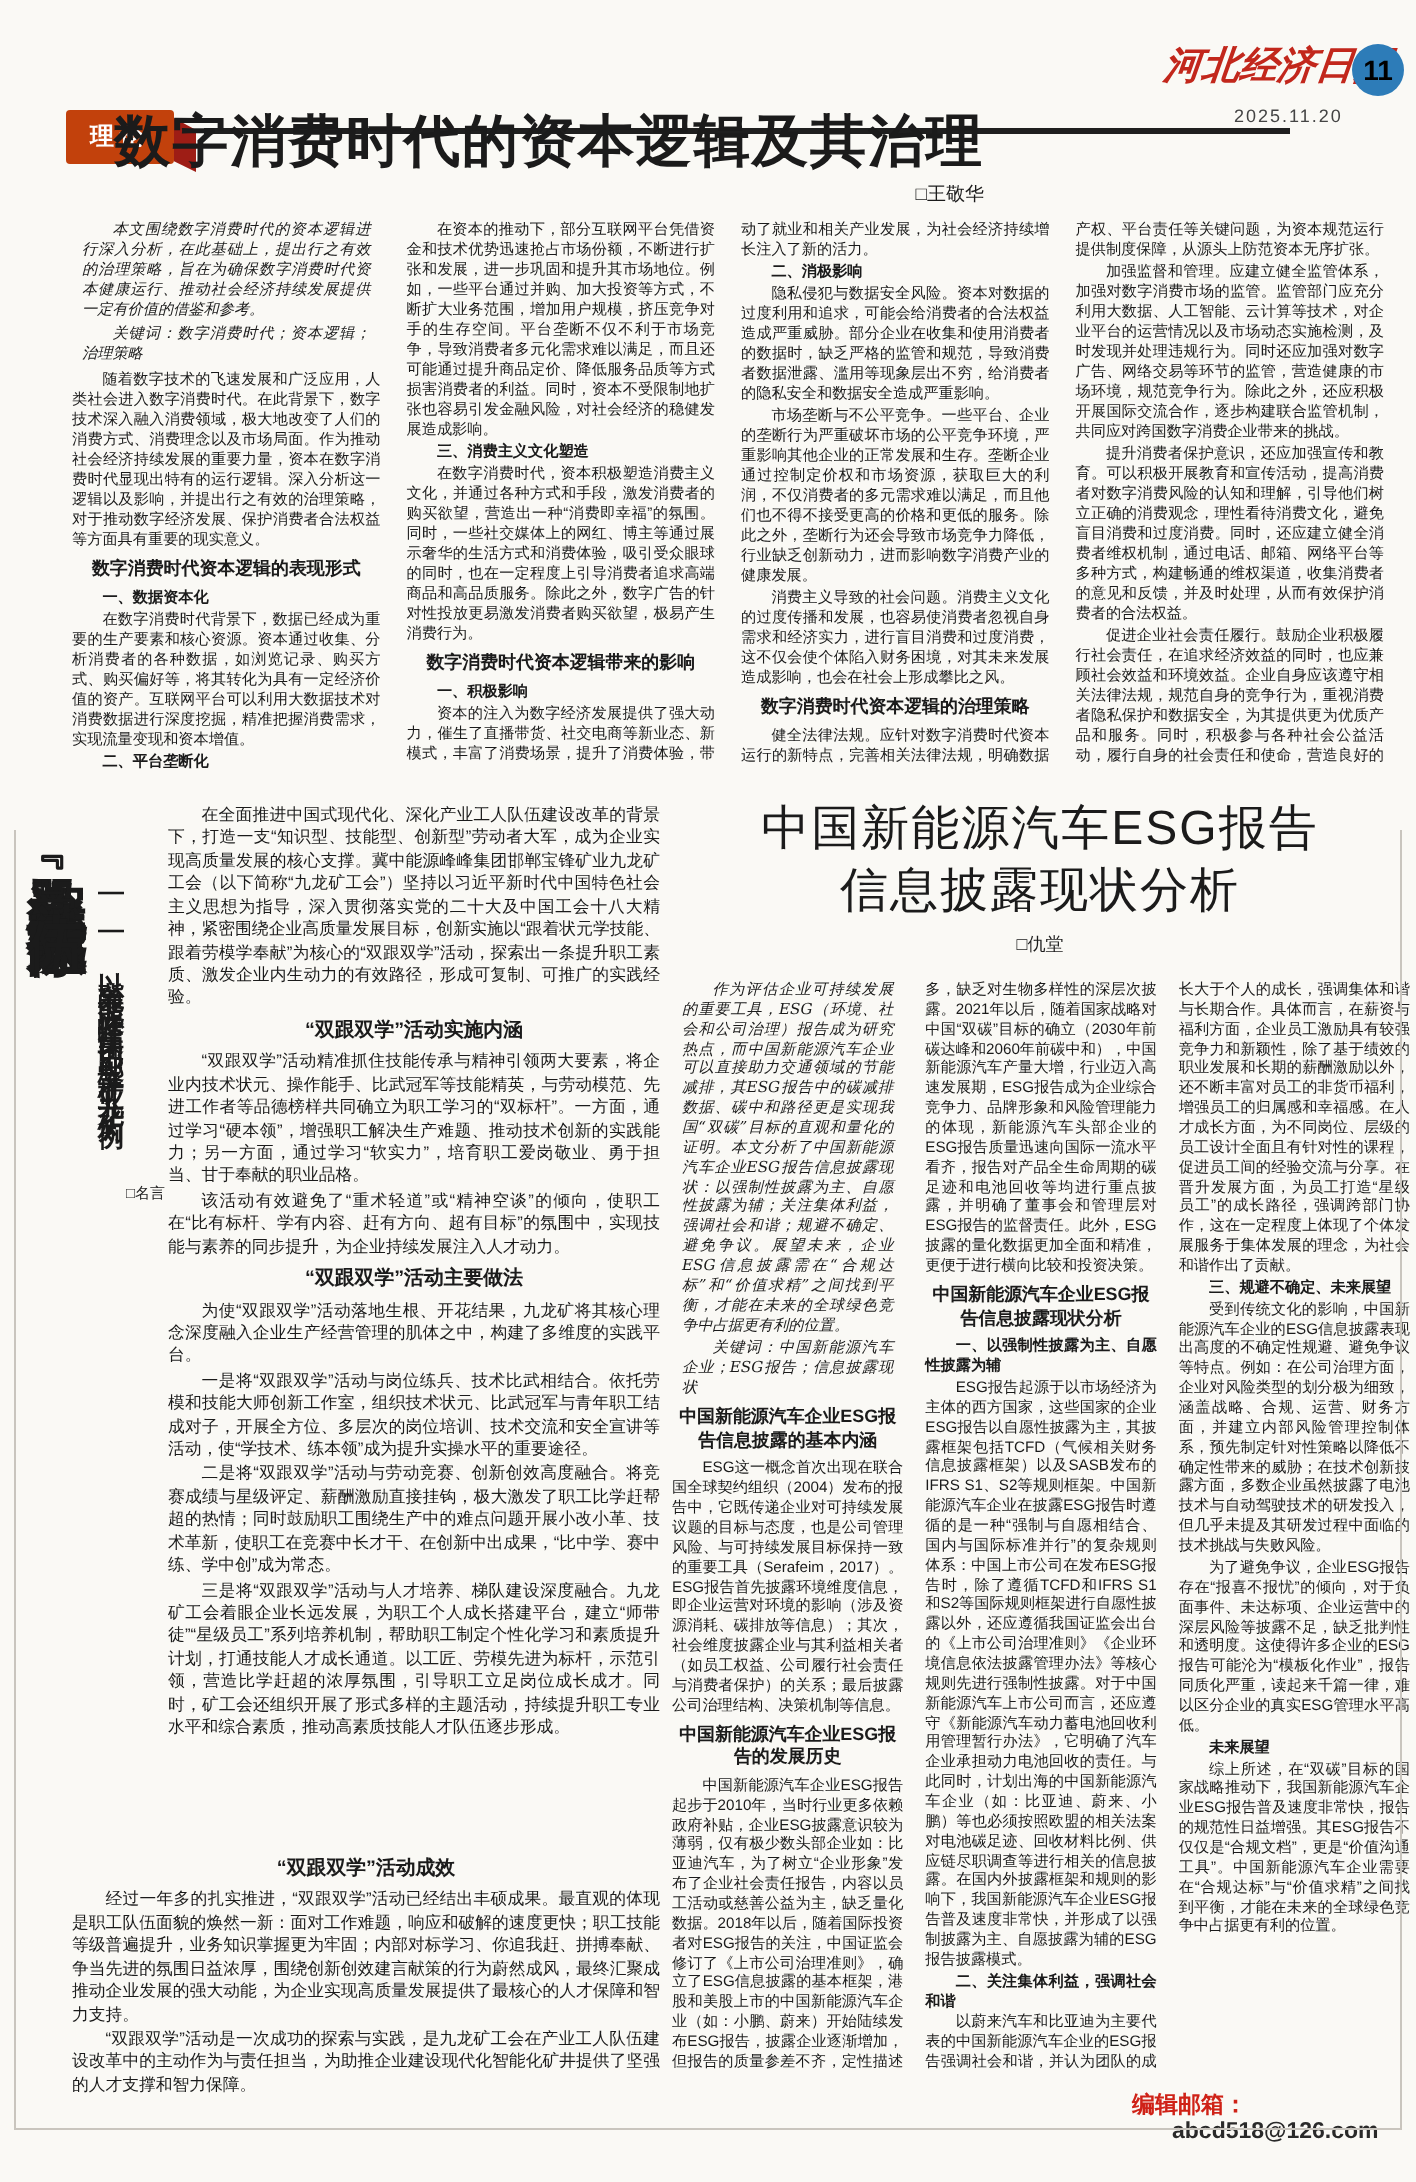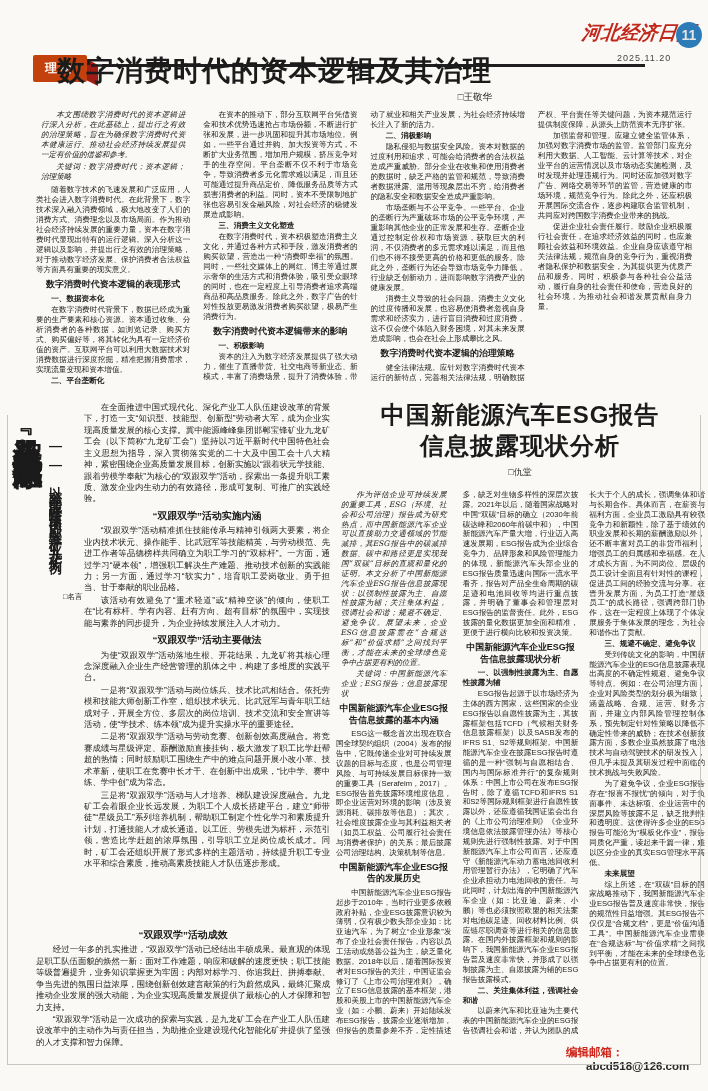--- a/index.html
+++ b/index.html
@@ -11,21 +11,21 @@
   #badge{left:33px;top:55px;width:54px;height:27px;background:#c2410c;color:#fff;
          font-weight:bold;font-size:12px;letter-spacing:3px;display:flex;align-items:center;
          justify-content:center;border-radius:2px;}
   #badge-flap{left:87px;top:59px;width:11px;height:27px;background:#9e1d15;
          clip-path:polygon(0 0,100% 22%,100% 100%,0 80%);}
   #header-line{left:102px;top:64px;width:543px;height:3px;background:#1f1f1f;}
   #masthead{left:582px;top:20px;width:116px;font-family:"DejaVu Serif","Liberation Serif",serif;
          font-size:19px;font-weight:bold;font-style:italic;color:#c2271c;transform:skewX(-6deg);white-space:nowrap;}
   #date{left:617px;top:53px;font-size:9px;color:#444;letter-spacing:1px;}
   #page-circle{left:676px;top:22px;width:26px;height:26px;border-radius:50%;background:#2d7cb8;
-         color:#e5e5e5;font-size:14px;font-weight:bold;display:flex;align-items:center;justify-content:center;}
+         color:#000000;font-size:14px;font-weight:bold;display:flex;align-items:center;justify-content:center;}
 
   
   #a1-title{left:40px;top:52px;width:452px;text-align:right;font-size:28px;font-weight:900;letter-spacing:1px;}
   #a1-author{left:40px;top:91px;width:452px;text-align:right;font-size:9.5px;}
   #a1-cols{left:36px;top:110px;width:656px;height:284px;font-size:7.6px;line-height:1.32;}
   .cols4{column-count:4;column-gap:13px;column-fill:auto;height:100%;overflow:hidden;text-align:justify;}
   .cols3{column-count:3;column-gap:11px;column-fill:auto;height:100%;overflow:hidden;text-align:justify;}
 
   
   .b-p{text-indent:2em;margin:0 0 1px;}
@@ -41,21 +41,21 @@
   #skill-vtitle .vq{font-size:23px;}
   #skill-vsub{left:46px;top:438px;height:480px;writing-mode:vertical-rl;text-orientation:upright;
          font-size:13px;font-weight:bold;letter-spacing:4px;}
   #skill-vauthor{left:63px;top:592px;font-size:7.5px;color:#222;}
   #skill-col{left:84px;top:402px;width:246px;height:518px;font-size:8.4px;line-height:1.36;
          overflow:hidden;text-align:justify;}
   #skill-bottom{left:36px;top:924px;width:294px;height:136px;font-size:8.4px;line-height:1.36;
          overflow:hidden;text-align:justify;}
 
   
-  #esg-title{left:335px;top:400px;width:370px;text-align:center;font-weight:700;font-size:24px;
+  #esg-title{left:335px;top:400px;width:370px;text-align:center;font-weight:400;font-size:24px;
          line-height:1.28;letter-spacing:1px;}
   #esg-author{left:335px;top:466px;width:370px;text-align:center;font-size:9px;}
   #esg-cols{left:336px;top:490px;width:369px;height:547px;font-size:7.6px;line-height:1.3;}
 
   
   #email-line{left:538px;top:1045px;font-size:11.5px;font-weight:bold;}
   #email-line .lbl{color:#cf2217;padding-left:28px;}
   #email-line .em{color:#2a2a2a;padding-left:48px;}
   .rule{background:#c9c5be;}
   #rule-left{left:7px;top:415px;width:1px;height:650px;}
@@ -88,20 +88,21 @@
     <div class="b-h">数字消费时代资本逻辑带来的影响</div>
     <div class="b-h2">一、积极影响</div>
     <div class="b-p">资本的注入为数字经济发展提供了强大动力，催生了直播带货、社交电商等新业态、新模式，丰富了消费场景，提升了消费体验，带动了就业和相关产业发展，为社会经济持续增长注入了新的活力。</div>
     <div class="b-h2">二、消极影响</div>
     <div class="b-p">隐私侵犯与数据安全风险。资本对数据的过度利用和追求，可能会给消费者的合法权益造成严重威胁。部分企业在收集和使用消费者的数据时，缺乏严格的监管和规范，导致消费者数据泄露、滥用等现象层出不穷，给消费者的隐私安全和数据安全造成严重影响。</div>
     <div class="b-p">市场垄断与不公平竞争。一些平台、企业的垄断行为严重破坏市场的公平竞争环境，严重影响其他企业的正常发展和生存。垄断企业通过控制定价权和市场资源，获取巨大的利润，不仅消费者的多元需求难以满足，而且他们也不得不接受更高的价格和更低的服务。除此之外，垄断行为还会导致市场竞争力降低，行业缺乏创新动力，进而影响数字消费产业的健康发展。</div>
     <div class="b-p">消费主义导致的社会问题。消费主义文化的过度传播和发展，也容易使消费者忽视自身需求和经济实力，进行盲目消费和过度消费，这不仅会使个体陷入财务困境，对其未来发展造成影响，也会在社会上形成攀比之风。</div>
     <div class="b-h">数字消费时代资本逻辑的治理策略</div>
     <div class="b-p">健全法律法规。应针对数字消费时代资本运行的新特点，完善相关法律法规，明确数据产权、平台责任等关键问题，为资本规范运行提供制度保障，从源头上防范资本无序扩张。</div>
     <div class="b-p">加强监督和管理。应建立健全监管体系，加强对数字消费市场的监管。监管部门应充分利用大数据、人工智能、云计算等技术，对企业平台的运营情况以及市场动态实施检测，及时发现并处理违规行为。同时还应加强对数字广告、网络交易等环节的监管，营造健康的市场环境，规范竞争行为。除此之外，还应积极开展国际交流合作，逐步构建联合监管机制，共同应对跨国数字消费企业带来的挑战。</div>
+    <div class="b-p">提升消费者保护意识，还应加强宣传和教育。可以积极开展教育和宣传活动，提高消费者对数字消费风险的认知和理解，引导他们树立正确的消费观念，理性看待消费文化，避免盲目消费和过度消费。同时，还应建立健全消费者维权机制，通过电话、邮箱、网络平台等多种方式，构建畅通的维权渠道，收集消费者的意见和反馈，并及时处理，从而有效保护消费者的合法权益。</div>
     <div class="b-p">促进企业社会责任履行。鼓励企业积极履行社会责任，在追求经济效益的同时，也应兼顾社会效益和环境效益。企业自身应该遵守相关法律法规，规范自身的竞争行为，重视消费者隐私保护和数据安全，为其提供更为优质产品和服务。同时，积极参与各种社会公益活动，履行自身的社会责任和使命，营造良好的社会环境，为推动社会和谐发展贡献自身力量。</div>
   </div>
 
 <div class="abs" id="skill-vtitle">
   <span>深化</span><span class="vq">『双跟双学』</span><span>铸就高素质技能人才队伍</span>
 </div>
 <div class="abs" id="skill-vsub">——以冀中能源峰峰集团邯郸宝锋矿业九龙矿为例</div>
 <div class="abs" id="skill-vauthor">□名言</div>
 <div class="abs" id="skill-col">
     <div class="b-p">在全面推进中国式现代化、深化产业工人队伍建设改革的背景下，打造一支“知识型、技能型、创新型”劳动者大军，成为企业实现高质量发展的核心支撑。冀中能源峰峰集团邯郸宝锋矿业九龙矿工会（以下简称“九龙矿工会”）坚持以习近平新时代中国特色社会主义思想为指导，深入贯彻落实党的二十大及中国工会十八大精神，紧密围绕企业高质量发展目标，创新实施以“跟着状元学技能、跟着劳模学奉献”为核心的“双跟双学”活动，探索出一条提升职工素质、激发企业内生动力的有效路径，形成可复制、可推广的实践经验。</div>
@@ -131,21 +132,21 @@
     <div class="b-kw">关键词：中国新能源汽车企业；ESG报告；信息披露现状</div>
     <div class="b-h">中国新能源汽车企业ESG报告信息披露的基本内涵</div>
     <div class="b-p">ESG这一概念首次出现在联合国全球契约组织（2004）发布的报告中，它既传递企业对可持续发展议题的目标与态度，也是公司管理风险、与可持续发展目标保持一致的重要工具（Serafeim，2017）。ESG报告首先披露环境维度信息，即企业运营对环境的影响（涉及资源消耗、碳排放等信息）；其次，社会维度披露企业与其利益相关者（如员工权益、公司履行社会责任与消费者保护）的关系；最后披露公司治理结构、决策机制等信息。</div>
     <div class="b-h">中国新能源汽车企业ESG报告的发展历史</div>
     <div class="b-p">中国新能源汽车企业ESG报告起步于2010年，当时行业更多依赖政府补贴，企业ESG披露意识较为薄弱，仅有极少数头部企业如：比亚迪汽车，为了树立“企业形象”发布了企业社会责任报告，内容以员工活动或慈善公益为主，缺乏量化数据。2018年以后，随着国际投资者对ESG报告的关注，中国证监会修订了《上市公司治理准则》，确立了ESG信息披露的基本框架，港股和美股上市的中国新能源汽车企业（如：小鹏、蔚来）开始陆续发布ESG报告，披露企业逐渐增加，但报告的质量参差不齐，定性描述多，缺乏对生物多样性的深层次披露。2021年以后，随着国家战略对中国“双碳”目标的确立（2030年前碳达峰和2060年前碳中和），中国新能源汽车产量大增，行业迈入高速发展期，ESG报告成为企业综合竞争力、品牌形象和风险管理能力的体现，新能源汽车头部企业的ESG报告质量迅速向国际一流水平看齐，报告对产品全生命周期的碳足迹和电池回收等均进行重点披露，并明确了董事会和管理层对ESG报告的监督责任。此外，ESG披露的量化数据更加全面和精准，更便于进行横向比较和投资决策。</div>
     <div class="b-h">中国新能源汽车企业ESG报告信息披露现状分析</div>
     <div class="b-h2">一、以强制性披露为主、自愿性披露为辅</div>
     <div class="b-p">ESG报告起源于以市场经济为主体的西方国家，这些国家的企业ESG报告以自愿性披露为主，其披露框架包括TCFD（气候相关财务信息披露框架）以及SASB发布的IFRS S1、S2等规则框架。中国新能源汽车企业在披露ESG报告时遵循的是一种“强制与自愿相结合、国内与国际标准并行”的复杂规则体系：中国上市公司在发布ESG报告时，除了遵循TCFD和IFRS S1和S2等国际规则框架进行自愿性披露以外，还应遵循我国证监会出台的《上市公司治理准则》《企业环境信息依法披露管理办法》等核心规则先进行强制性披露。对于中国新能源汽车上市公司而言，还应遵守《新能源汽车动力蓄电池回收利用管理暂行办法》，它明确了汽车企业承担动力电池回收的责任。与此同时，计划出海的中国新能源汽车企业（如：比亚迪、蔚来、小鹏）等也必须按照欧盟的相关法案对电池碳足迹、回收材料比例、供应链尽职调查等进行相关的信息披露。在国内外披露框架和规则的影响下，我国新能源汽车企业ESG报告普及速度非常快，并形成了以强制披露为主、自愿披露为辅的ESG报告披露模式。</div>
     <div class="b-h2">二、关注集体利益，强调社会和谐</div>
     <div class="b-p">以蔚来汽车和比亚迪为主要代表的中国新能源汽车企业的ESG报告强调社会和谐，并认为团队的成长大于个人的成长，强调集体和谐与长期合作。具体而言，在薪资与福利方面，企业员工激励具有较强竞争力和新颖性，除了基于绩效的职业发展和长期的薪酬激励以外，还不断丰富对员工的非货币福利，增强员工的归属感和幸福感。在人才成长方面，为不同岗位、层级的员工设计全面且有针对性的课程，促进员工间的经验交流与分享。在晋升发展方面，为员工打造“星级员工”的成长路径，强调跨部门协作，这在一定程度上体现了个体发展服务于集体发展的理念，为社会和谐作出了贡献。</div>
-    <div class="b-h2">三、规避不确定、避免争议</div>
+    <div class="b-h2">三、规避不确定、未来展望</div>
     <div class="b-p">受到传统文化的影响，中国新能源汽车企业的ESG信息披露表现出高度的不确定性规避、避免争议等特点。例如：在公司治理方面，企业对风险类型的划分极为细致，涵盖战略、合规、运营、财务方面，并建立内部风险管理控制体系，预先制定针对性策略以降低不确定性带来的威胁；在技术创新披露方面，多数企业虽然披露了电池技术与自动驾驶技术的研发投入，但几乎未提及其研发过程中面临的技术挑战与失败风险。</div>
     <div class="b-p">为了避免争议，企业ESG报告存在“报喜不报忧”的倾向，对于负面事件、未达标项、企业运营中的深层风险等披露不足，缺乏批判性和透明度。这使得许多企业的ESG报告可能沦为“模板化作业”，报告同质化严重，读起来千篇一律，难以区分企业的真实ESG管理水平高低。</div>
     <div class="b-h2">未来展望</div>
     <div class="b-p">综上所述，在“双碳”目标的国家战略推动下，我国新能源汽车企业ESG报告普及速度非常快，报告的规范性日益增强。其ESG报告不仅仅是“合规文档”，更是“价值沟通工具”。中国新能源汽车企业需要在“合规达标”与“价值求精”之间找到平衡，才能在未来的全球绿色竞争中占据更有利的位置。</div>
   </div>
 
 <div class="abs" id="email-line">
   <span class="lbl">编辑邮箱：</span><span class="em">abcd518@126.com</span>
 </div>
 <div class="abs rule" id="rule-left"></div>

